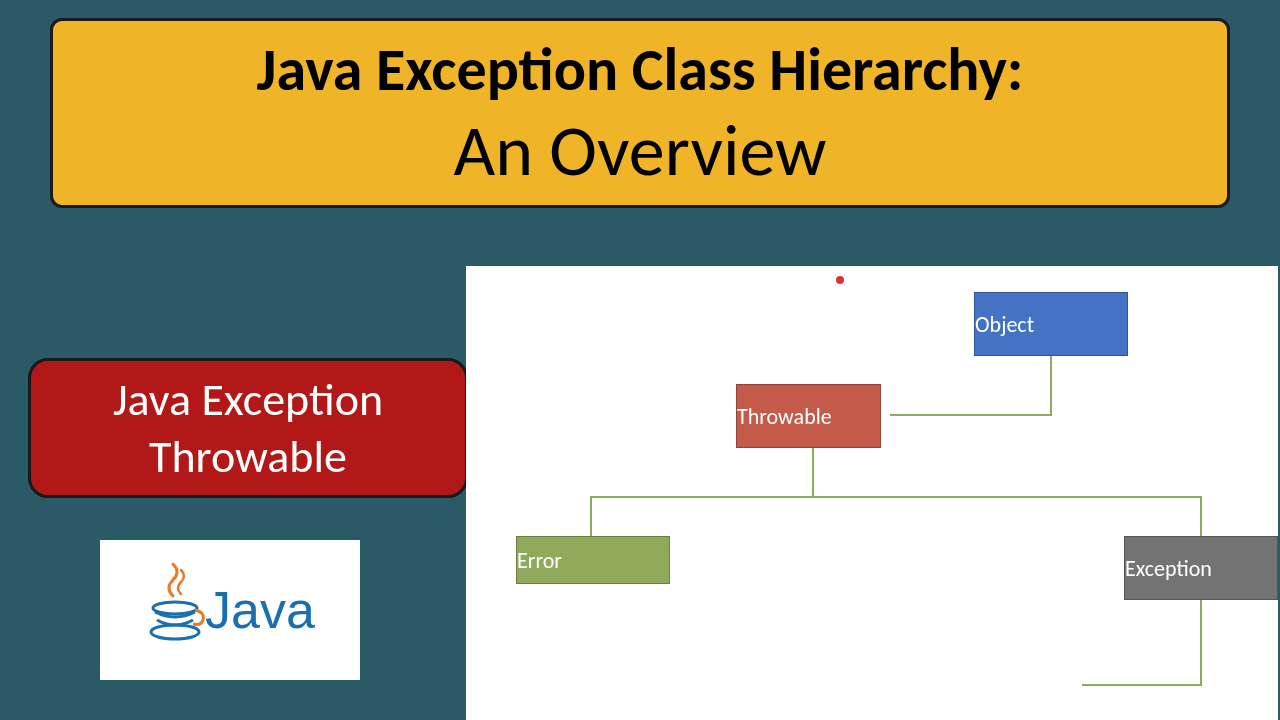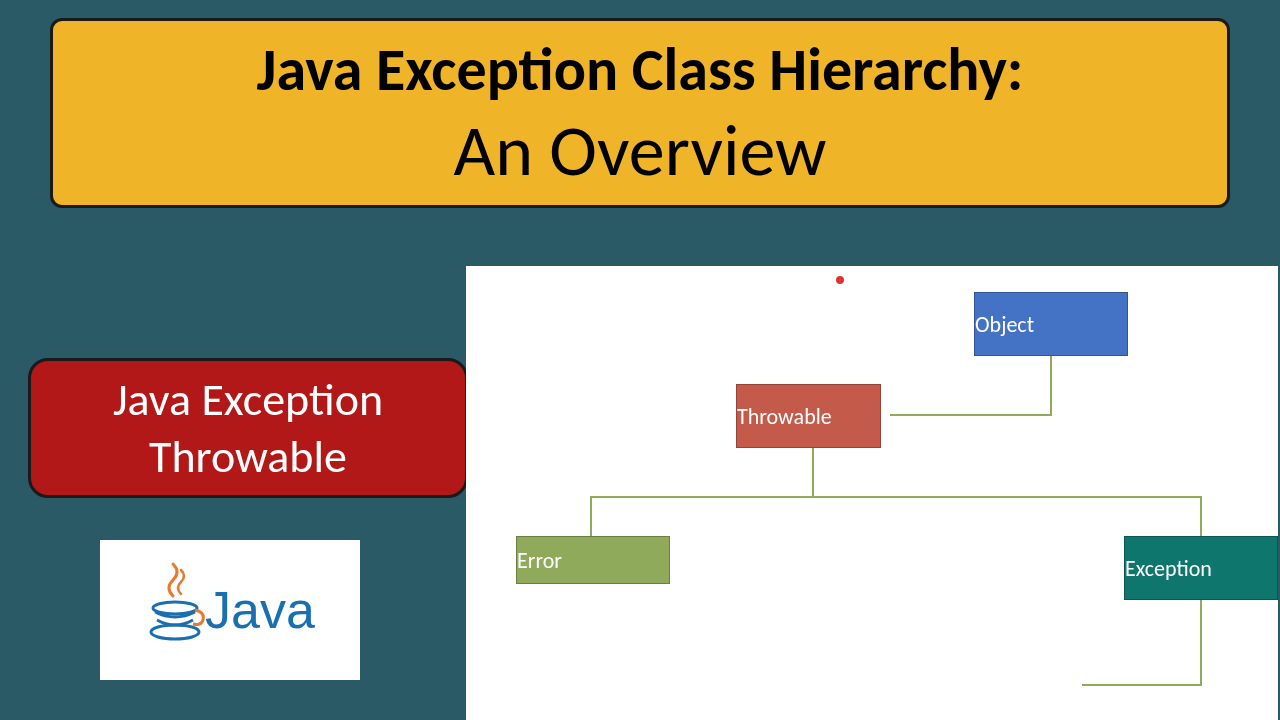--- a/index.html
+++ b/index.html
@@ -88,21 +88,21 @@
     align-items: center;
     justify-content: flex-start;
     color: #fff;
     font-size: 22px;
     font-weight: 400;
     border: 1px solid rgba(0,0,0,0.25);
   }
   .node-object { top: 26px; left: 508px; width: 154px; height: 64px; background: #4472c4; }
   .node-throwable { top: 118px; left: 270px; width: 145px; height: 64px; background: #c45a4a; }
   .node-error { top: 270px; left: 50px; width: 154px; height: 48px; background: #8faa5a; }
-  .node-exception { top: 270px; left: 658px; width: 154px; height: 64px; background: #0f766e; }
+  .node-exception { top: 270px; left: 658px; width: 154px; height: 64px; background: #737373; }
   .node-runtime { top: 388px; left: 370px; width: 246px; height: 64px; background: #7a5ea3; }
   .connector {
     position: absolute;
     background: #8faa5a;
   }
   .red-dot {
     position: absolute;
     top: 10px;
     left: 370px;
     width: 8px;

